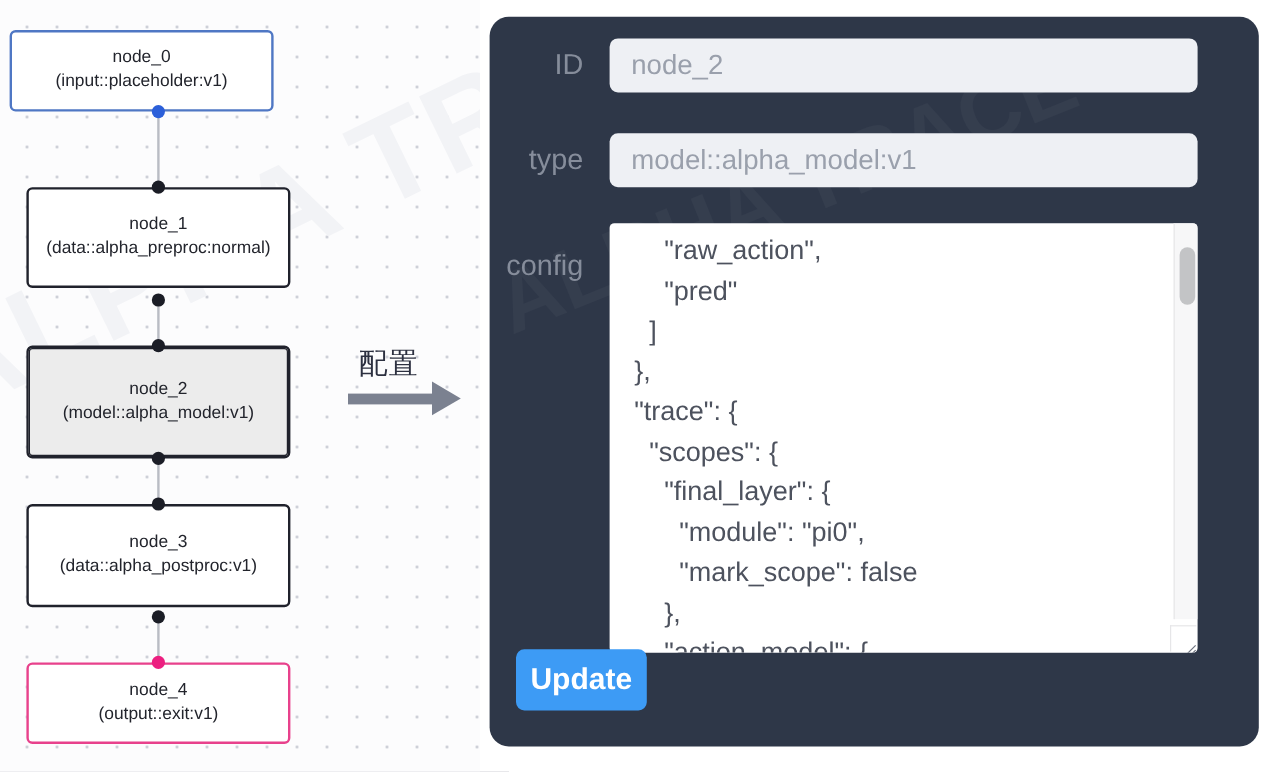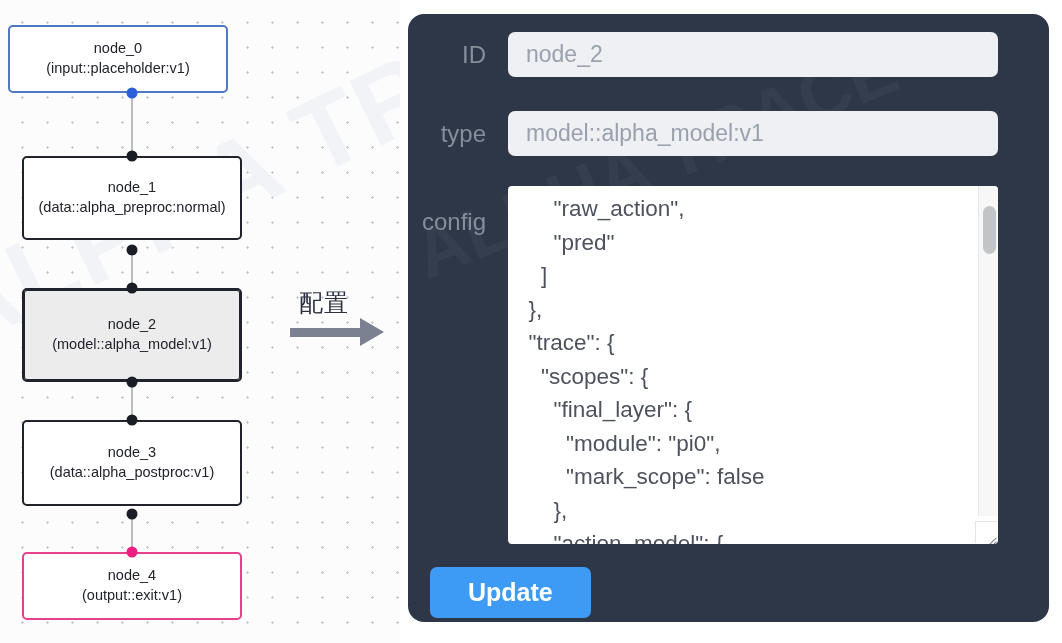--- a/index.html
+++ b/index.html
@@ -176,28 +176,28 @@
     transform: rotate(-45deg); transform-origin: right bottom;
   }
   #config-resize-handle::after {
     width: 10px; height: 1.4px;
     right: 0px; bottom: 1px;
     transform: rotate(-45deg); transform-origin: right bottom;
   }
 
   #update-button {
     position: absolute;
-    left: 22px; top: 553px;
+    left: 22px; top: 527px;
     background: #3d9bf5;
     color: #ffffff;
     border: none;
     border-radius: 7px;
     font-size: 25px;
     font-weight: 700;
-    padding: 11px 38px;
+    padding: 11px 12px;
     font-family: "Liberation Sans", sans-serif;
     cursor: pointer;
   }
 </style>
 </head>
 <body>
 
 <div id="root">
 
   <div id="graph-canvas">

